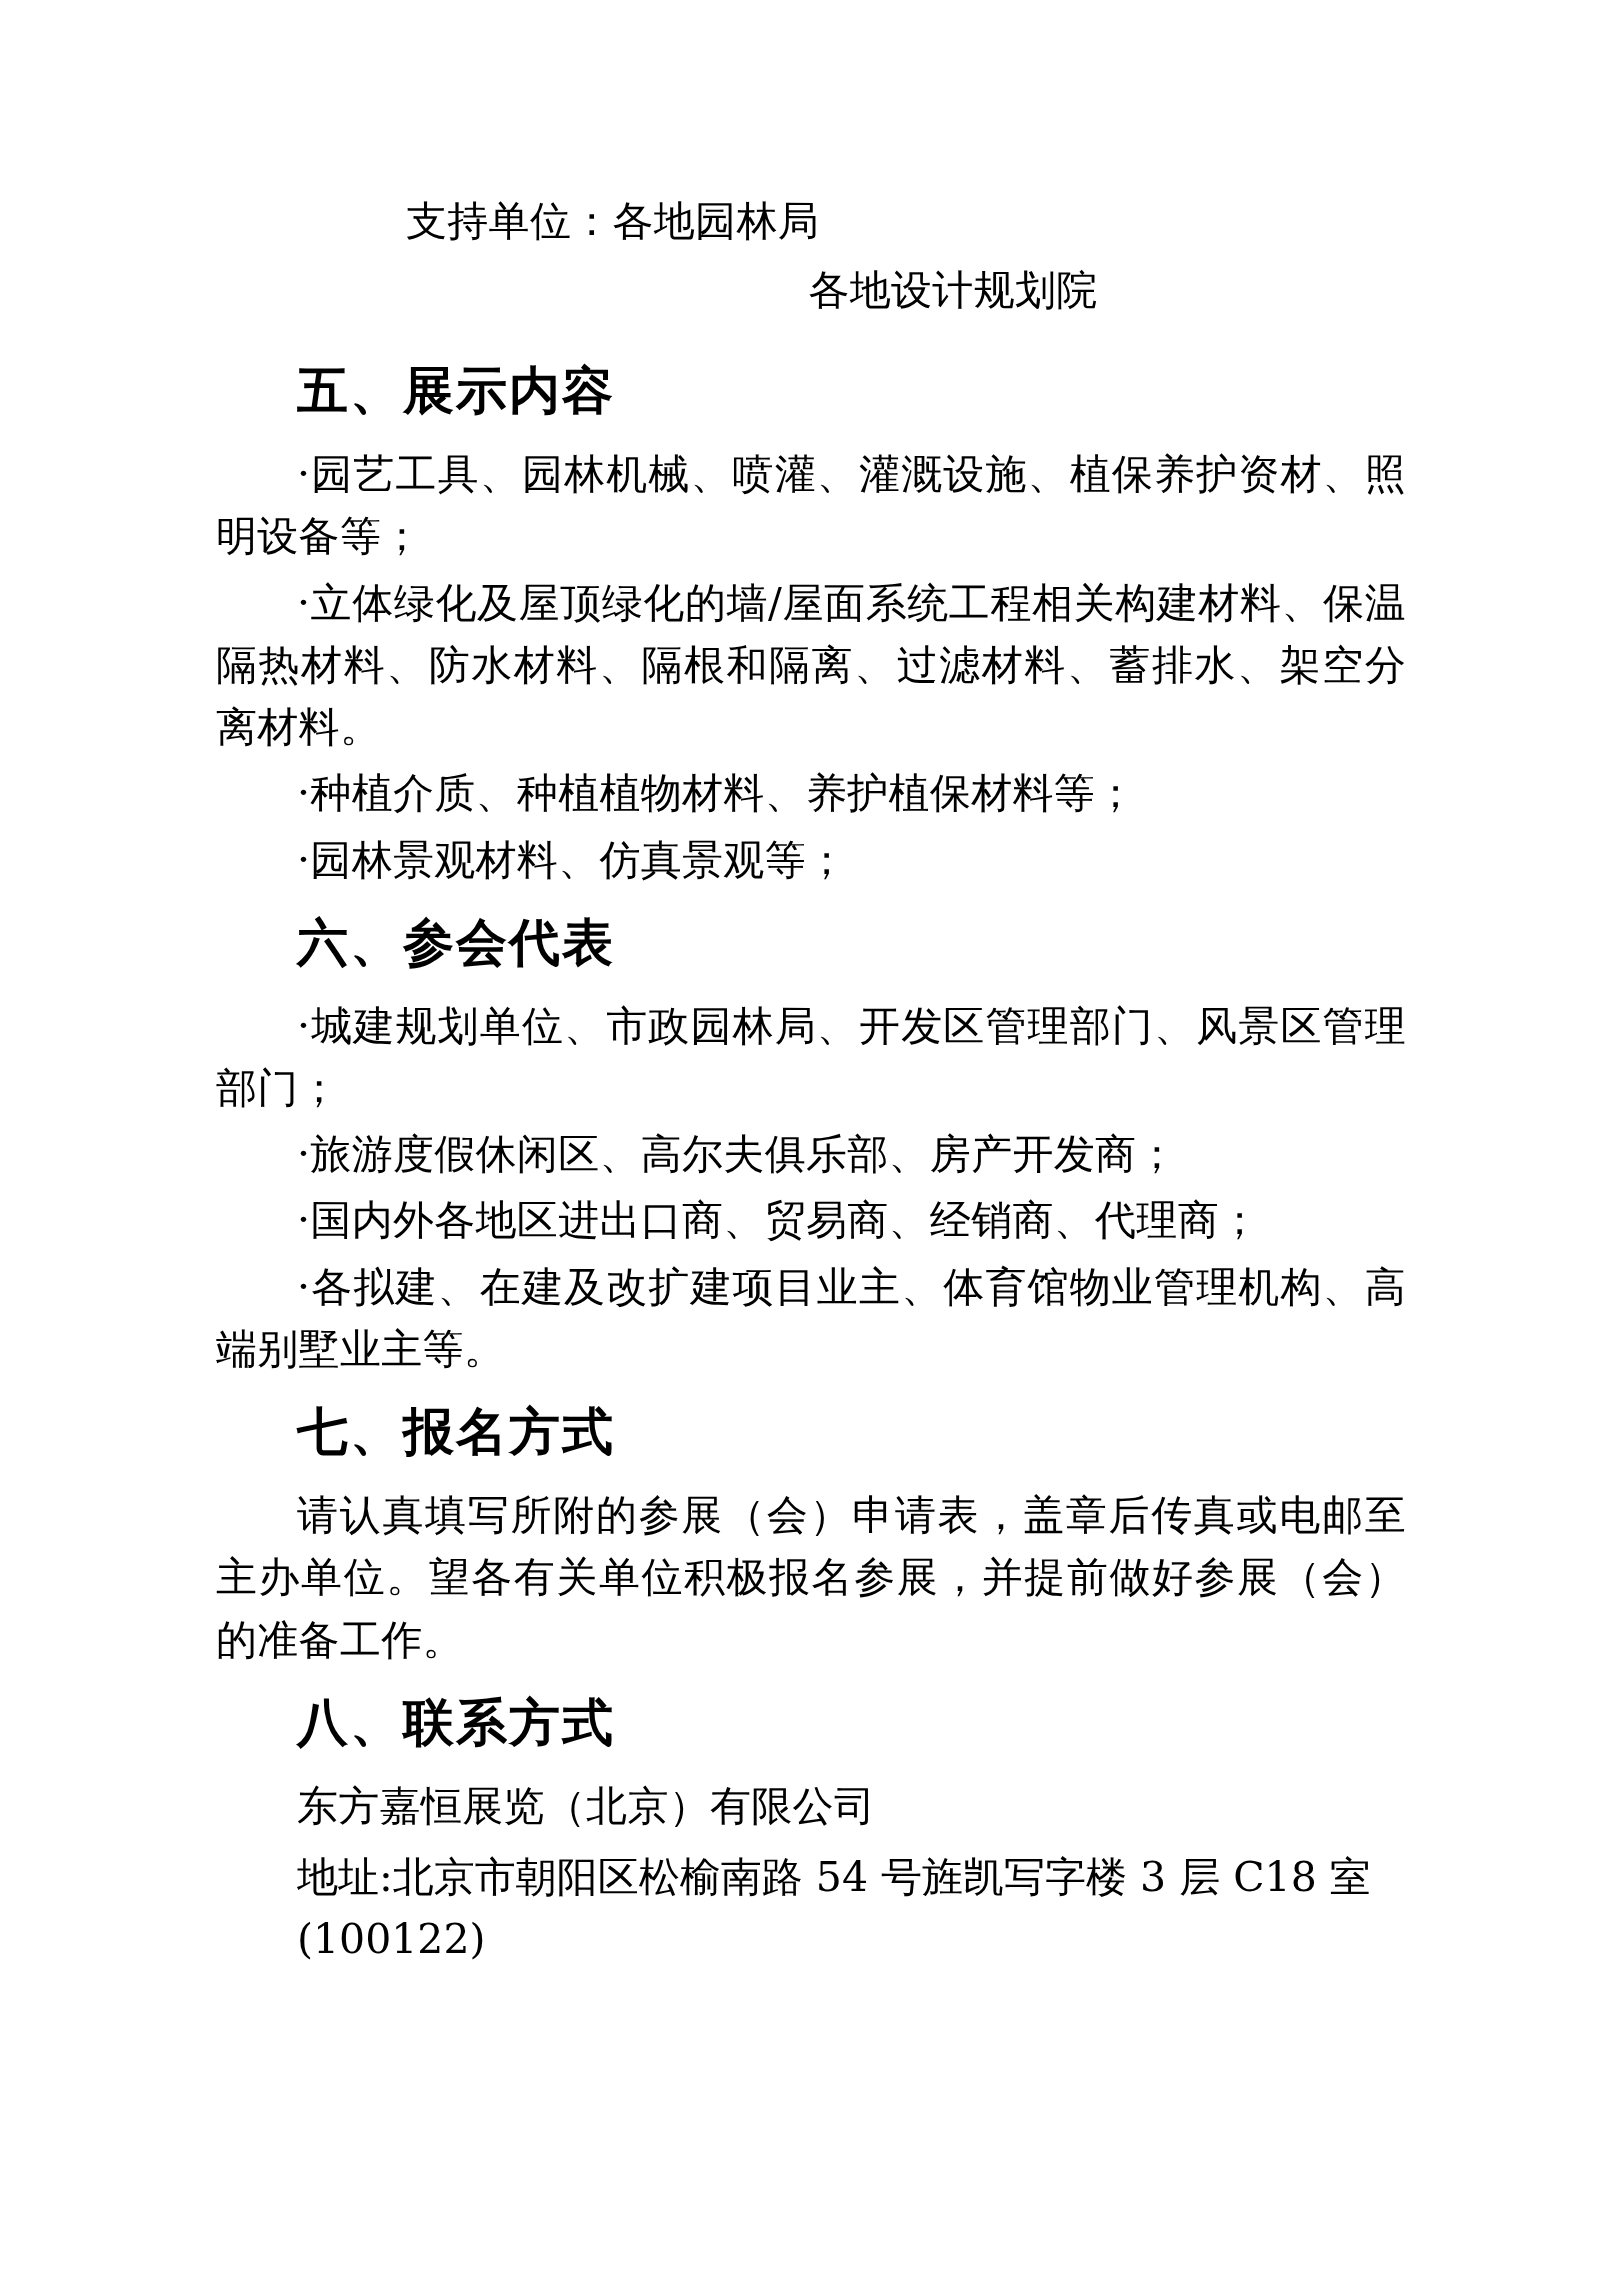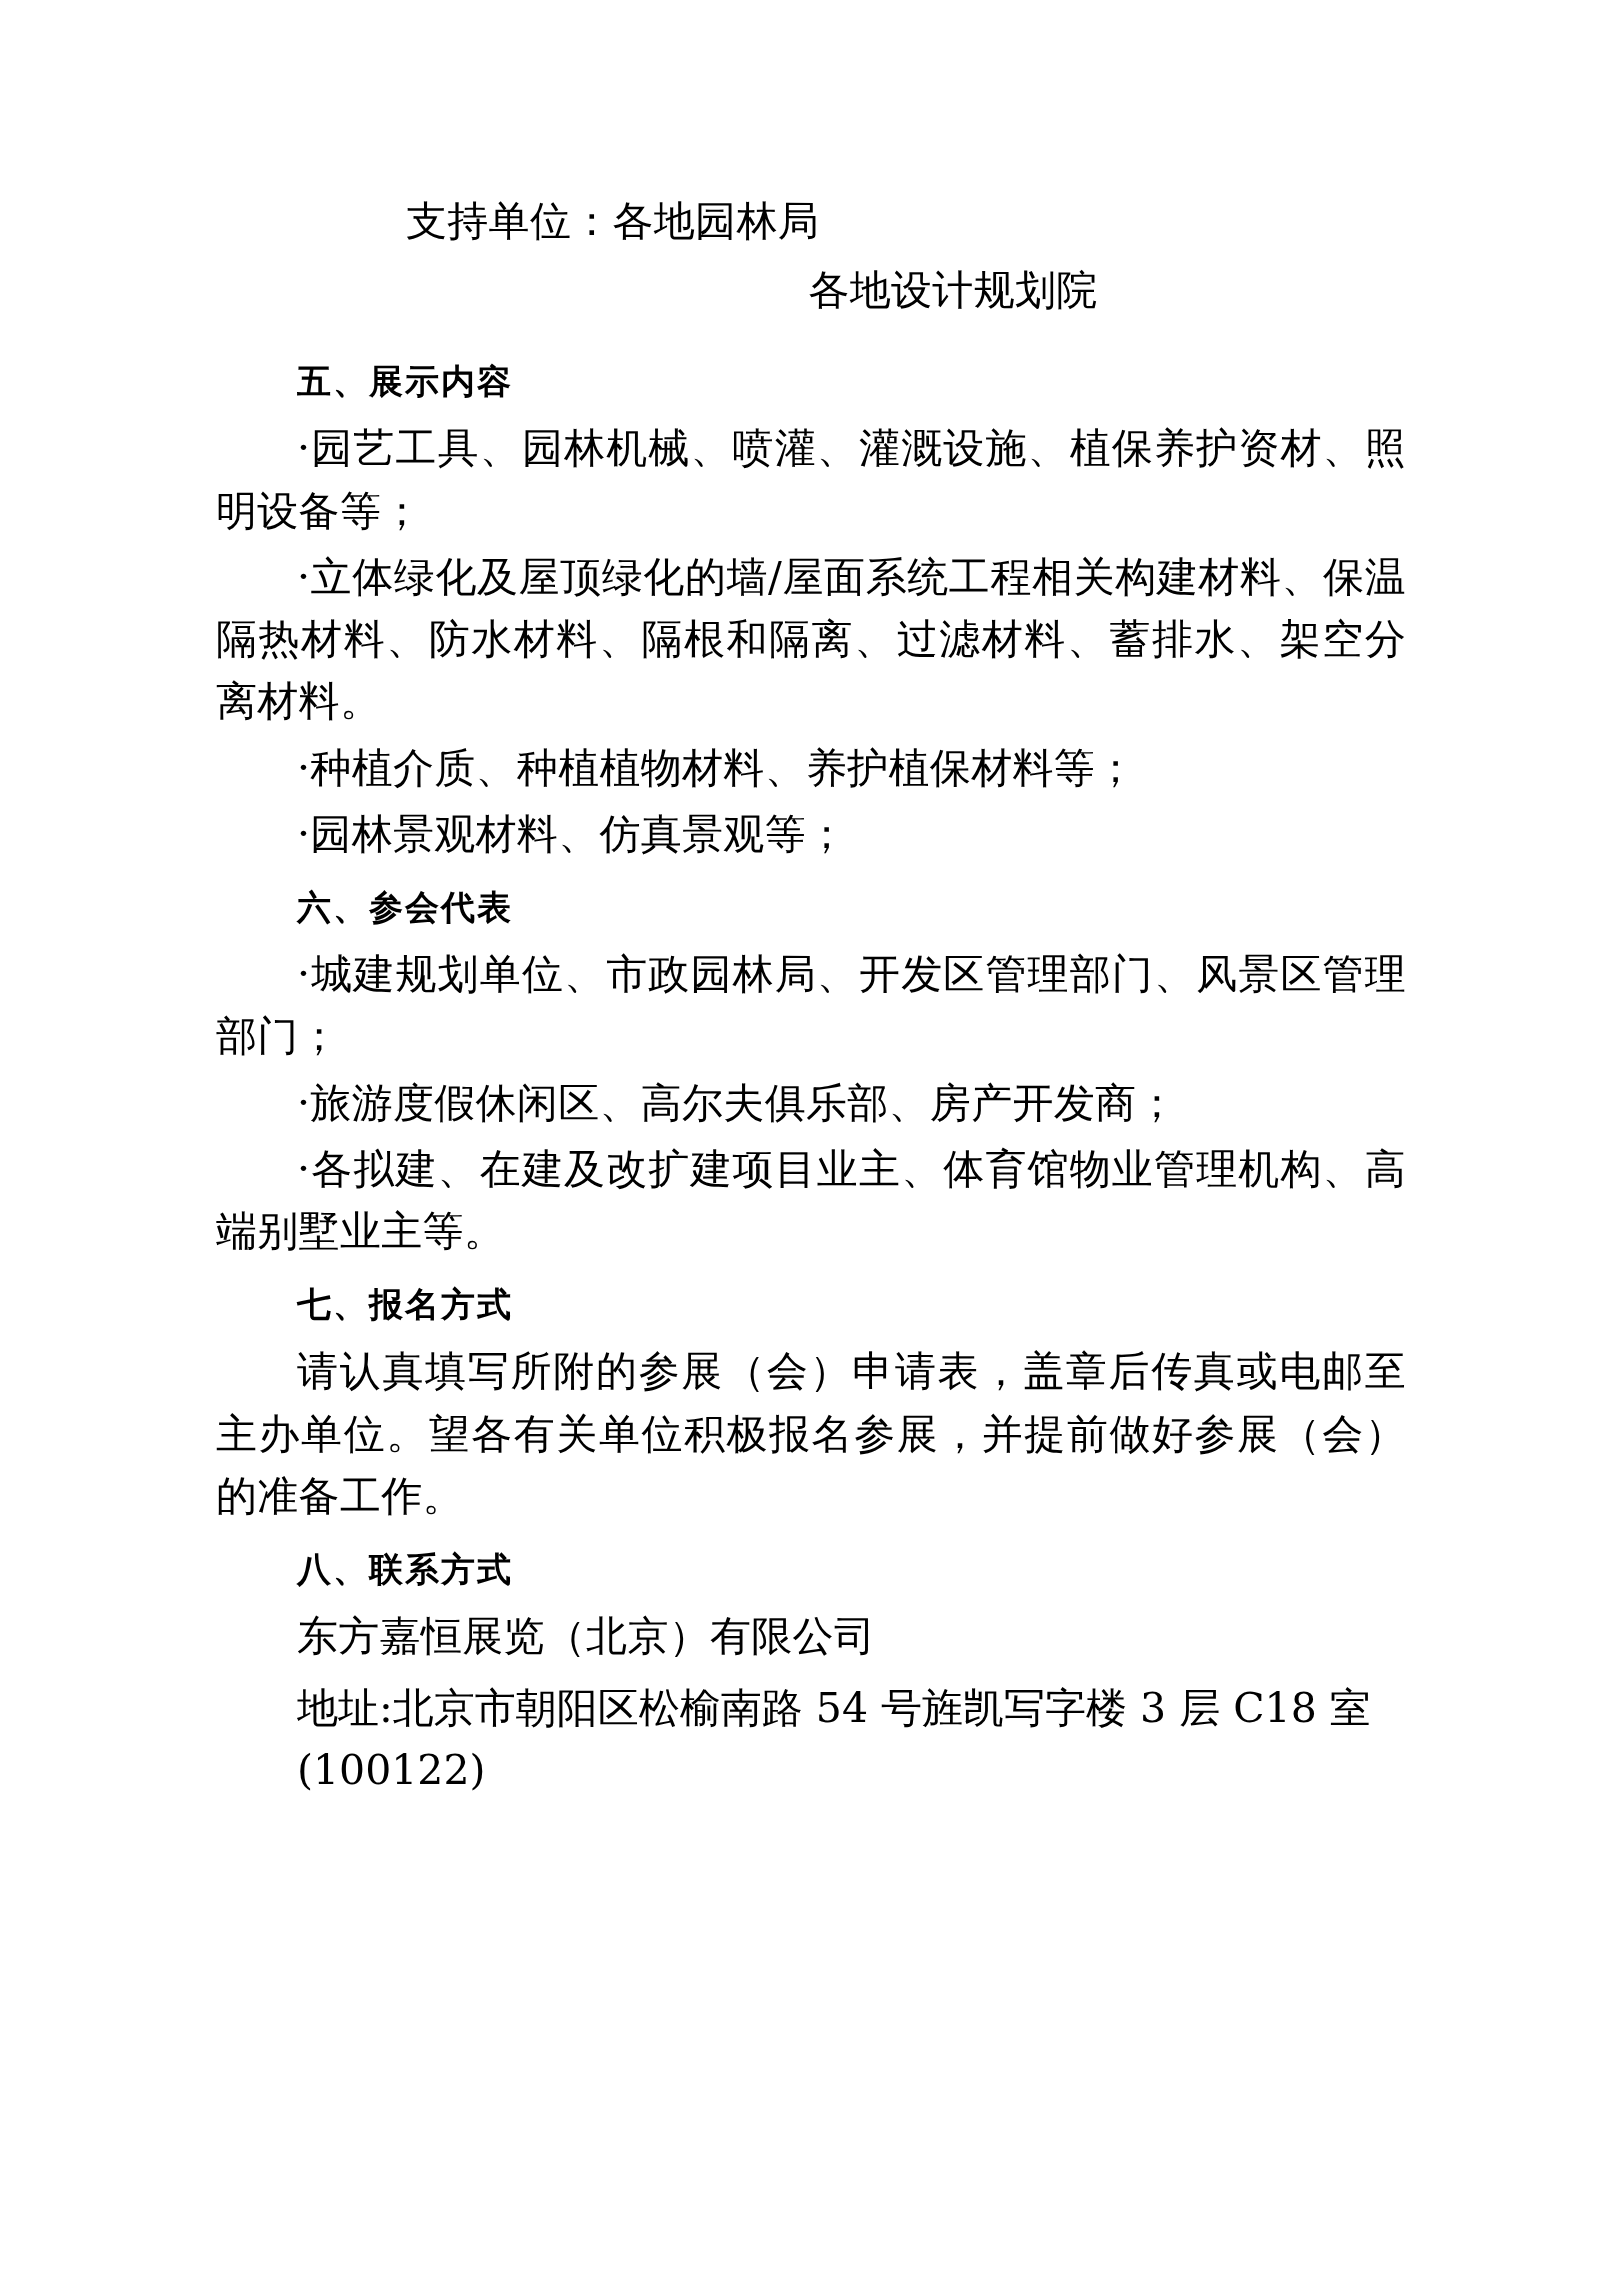--- a/index.html
+++ b/index.html
@@ -35,24 +35,24 @@
     white-space: pre;
   }
   .support-line.sub {
     margin-left: 94px;
     text-align: center;
   }
   
   .section-heading {
     margin: 17px 0 9.2px 0;
     text-indent: 81px;
-    font-family: Liberation Sans, sans-serif;
+    font-family: Liberation Mono, monospace;
     font-weight: bold;
     letter-spacing: 2px;
-    font-size: 34px;
+    font-size: 51px;
   }
   
   .bullet-item {
     margin: 0 0 3.9px 0;
     text-indent: 81px;
     text-align: justify;
     text-justify: inter-ideograph;
   }
   .para {
     margin: 0 0 3.9px 0;
@@ -88,20 +88,21 @@
 
     <div class="section-heading">五、展示内容</div>
     <div class="bullet-item">·园艺工具、园林机械、喷灌、灌溉设施、植保养护资材、照明设备等；</div>
     <div class="bullet-item">·立体绿化及屋顶绿化的墙/屋面系统工程相关构建材料、保温隔热材料、防水材料、隔根和隔离、过滤材料、蓄排水、架空分离材料。</div>
     <div class="bullet-item">·种植介质、种植植物材料、养护植保材料等；</div>
     <div class="bullet-item">·园林景观材料、仿真景观等；</div>
 
     <div class="section-heading">六、参会代表</div>
     <div class="bullet-item">·城建规划单位、市政园林局、开发区管理部门、风景区管理部门；</div>
     <div class="bullet-item">·旅游度假休闲区、高尔夫俱乐部、房产开发商；</div>
+    <div class="bullet-item">·国内外各地区进出口商、贸易商、经销商、代理商；</div>
     <div class="bullet-item">·各拟建、在建及改扩建项目业主、体育馆物业管理机构、高端别墅业主等。</div>
 
     <div class="section-heading">七、报名方式</div>
     <div class="para">请认真填写所附的参展（会）申请表，盖章后传真或电邮至主办单位。望各有关单位积极报名参展，并提前做好参展（会）的准备工作。</div>
 
     <div class="section-heading">八、联系方式</div>
     <div class="contact-line">东方嘉恒展览（北京）有限公司</div>
     <div class="addr-line">地址:北京市朝阳区松榆南路 54 号旌凯写字楼 3 层 C18 室(100122)</div>
 
   </div>

